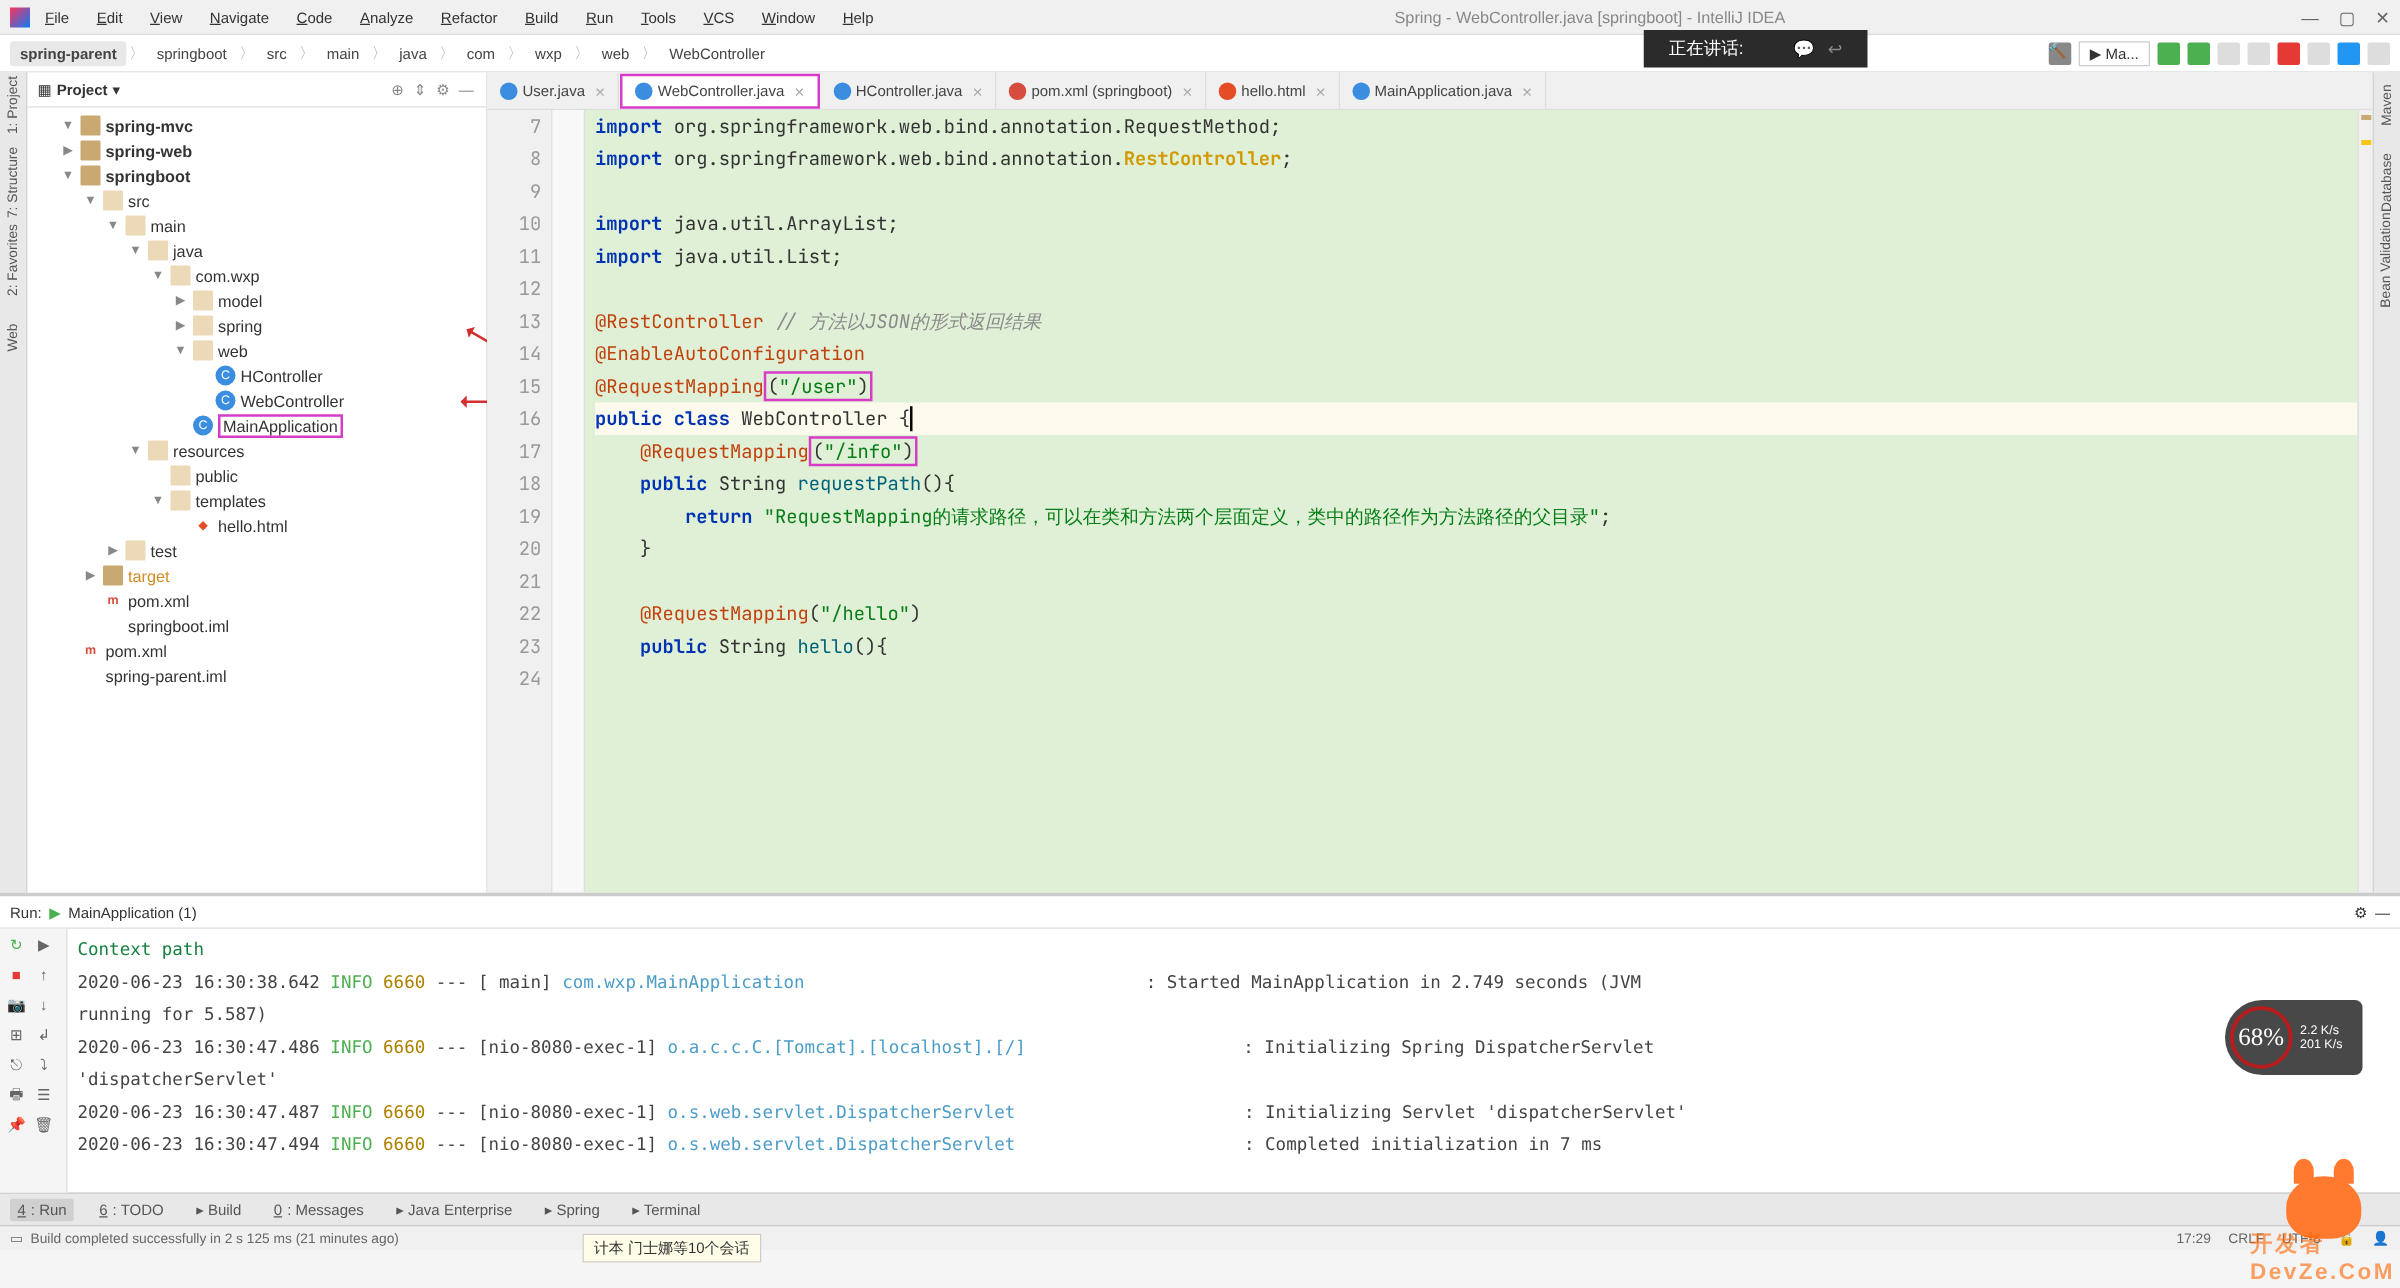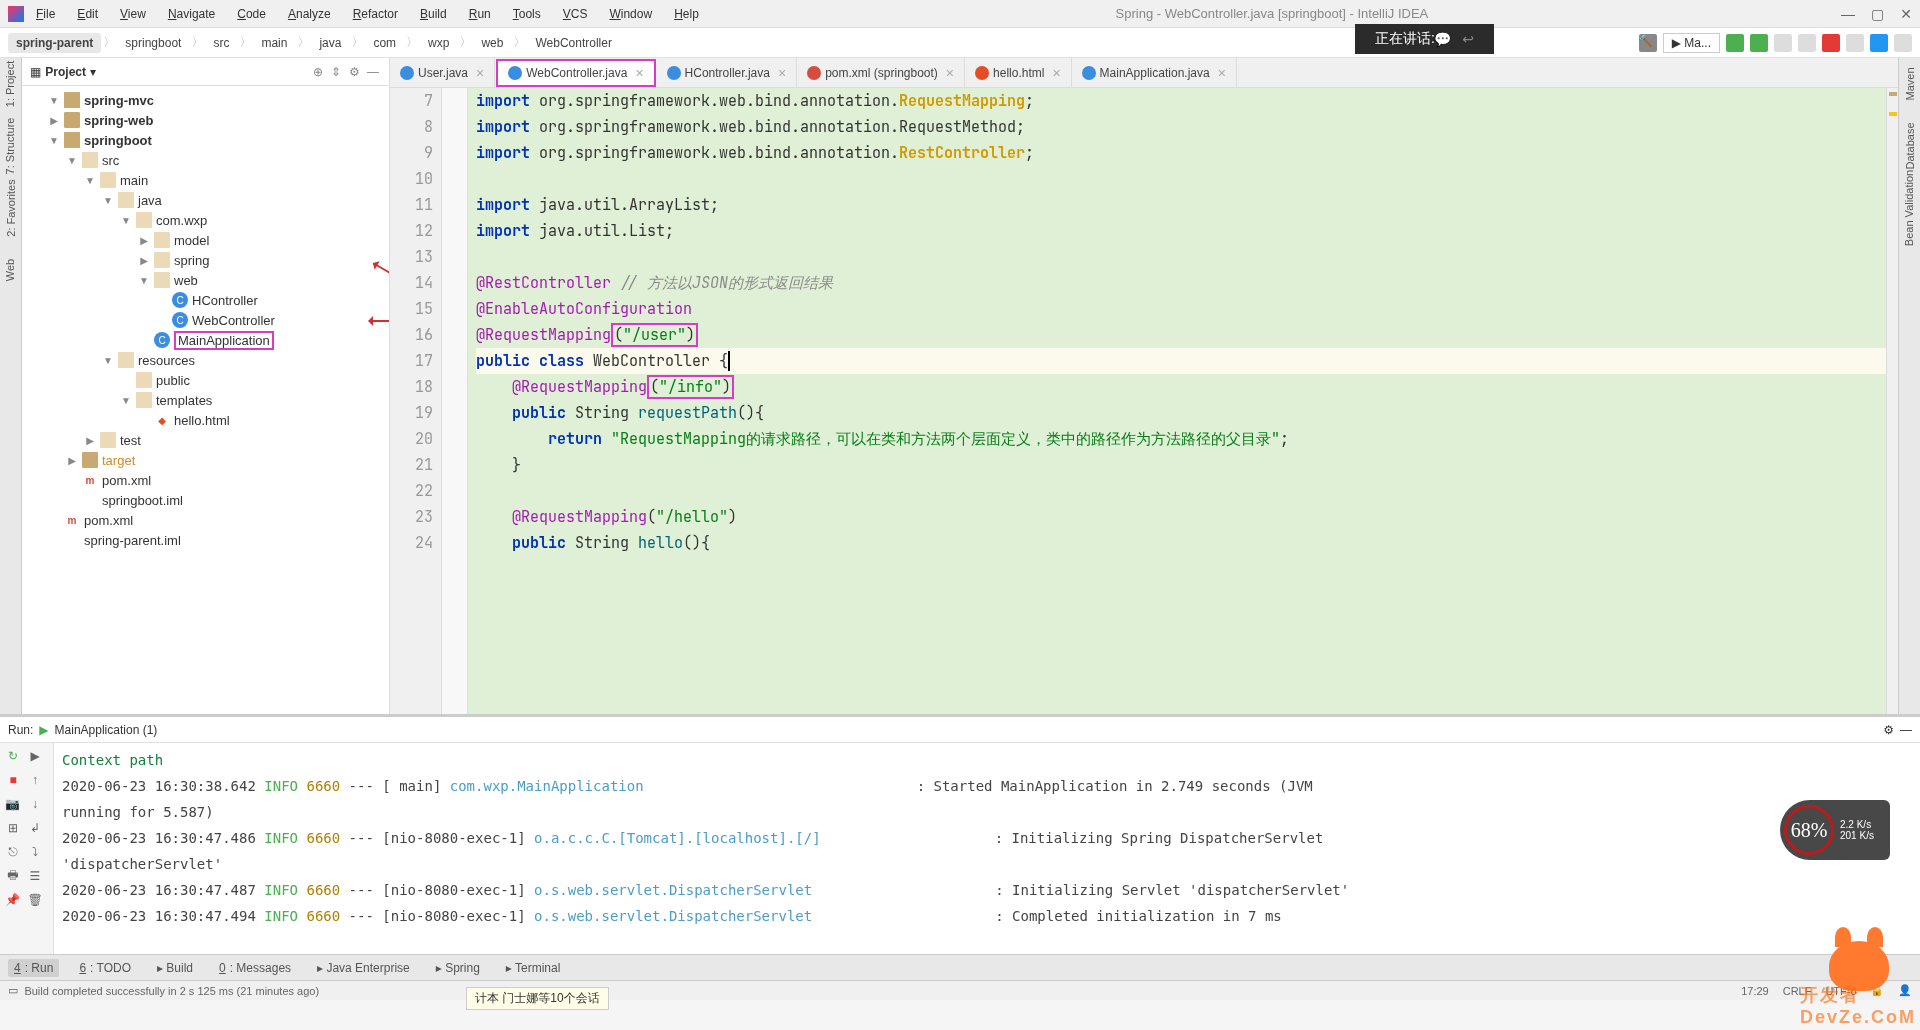--- a/index.html
+++ b/index.html
@@ -19,21 +19,21 @@
 .crumb { padding: 3px 8px; color: #444; }
 .crumb.first { background: #e8e8e8; border-radius: 3px; font-weight: bold; }
 .crumb-sep { color: #aaa; margin: 0 2px; }
 .bc-right { display: flex; gap: 6px; margin-left: auto; align-items: center; }
 .bc-icon { width: 18px; height: 18px; background: #ddd; border-radius: 2px; }
 .bc-icon.green { background: #4caf50; }
 .bc-icon.red { background: #e53935; }
 .bc-icon.blue { background: #2196f3; }
 
 
-.notif { position: absolute; top: 24px; right: 426px; background: #2b2b2b; color: #fff; padding: 6px 20px; font-size: 14px; display: flex; align-items: center; z-index: 100; }
+.notif { position: absolute; top: 24px; right: 426px; background: #2b2b2b; color: #fff; padding: 6px 20px; font-size: 14px; display: flex; align-items: center; gap: 40px; z-index: 100; }
 .notif .icons { display: flex; gap: 10px; color: #888; }
 
 
 .main-area { display: flex; height: calc(100% - 58px - 270px - 26px - 20px); }
 
 
 .left-rail { width: 22px; background: #e8e8e8; border-right: 1px solid #ccc; display: flex; flex-direction: column; align-items: center; padding-top: 20px; gap: 50px; }
 .rail-label { transform: rotate(-90deg); white-space: nowrap; font-size: 11px; color: #555; }
 
 
@@ -69,21 +69,21 @@
 .etab .ficon.html { background: #e44d26; }
 .etab.highlight-box { border: 2px solid #d63cc7; height: 28px; margin: 1px; }
 
 
 .code-area { flex: 1; display: flex; background: #e0f0d6; font-family: "JetBrains Mono", Consolas, monospace; font-size: 15px; line-height: 26px; overflow: hidden; position: relative; }
 .gutter { width: 52px; background: #f0f0f0; text-align: right; padding-right: 8px; color: #999; border-right: 1px solid #ddd; }
 .gutter-marks { width: 26px; background: #f8f8f8; border-right: 1px solid #ddd; position: relative; }
 .code-lines { flex: 1; padding-left: 8px; position: relative; }
 .line { white-space: pre; }
 .kw { color: #0033b3; font-weight: bold; }
-.ann-yellow { color: #a21caf; }
+.ann-yellow { color: #c2410c; }
 .str { color: #067d17; }
 .cls { color: #d19a00; font-weight: bold; }
 .cmt { color: #8a8a8a; font-style: italic; }
 .meth { color: #00627a; }
 .curline { background: #fcfaed; }
 .inline-hl { border: 2px solid #d63cc7; padding: 0 1px; }
 .cursor { border-right: 2px solid #000; }
 
 
 .right-rail { width: 22px; background: #e8e8e8; border-left: 1px solid #ccc; display: flex; flex-direction: column; align-items: center; padding-top: 20px; gap: 50px; }
@@ -386,21 +386,20 @@
           <div>18</div>
           <div>19</div>
           <div>20</div>
           <div>21</div>
           <div>22</div>
           <div>23</div>
           <div>24</div>
         </div>
       <div class="gutter-marks"></div>
       <div class="code-lines" id="codelines">
-          <div class="line"><span class="kw">import</span> org.springframework.web.bind.annotation.<span class="cls">RequestMapping</span>;</div>
           <div class="line"><span class="kw">import</span> org.springframework.web.bind.annotation.RequestMethod;</div>
           <div class="line"><span class="kw">import</span> org.springframework.web.bind.annotation.<span class="cls">RestController</span>;</div>
           <div class="line">&nbsp;</div>
           <div class="line"><span class="kw">import</span> java.util.ArrayList;</div>
           <div class="line"><span class="kw">import</span> java.util.List;</div>
           <div class="line">&nbsp;</div>
           <div class="line"><span class="ann-yellow">@RestController</span> <span class="cmt">// 方法以JSON的形式返回结果</span></div>
           <div class="line"><span class="ann-yellow">@EnableAutoConfiguration</span></div>
           <div class="line"><span class="ann-yellow">@RequestMapping</span><span class="inline-hl">(<span class="str">"/user"</span>)</span></div>
           <div class="line curline"><span class="kw">public class</span> WebController <span class="cursor">{</span></div>

